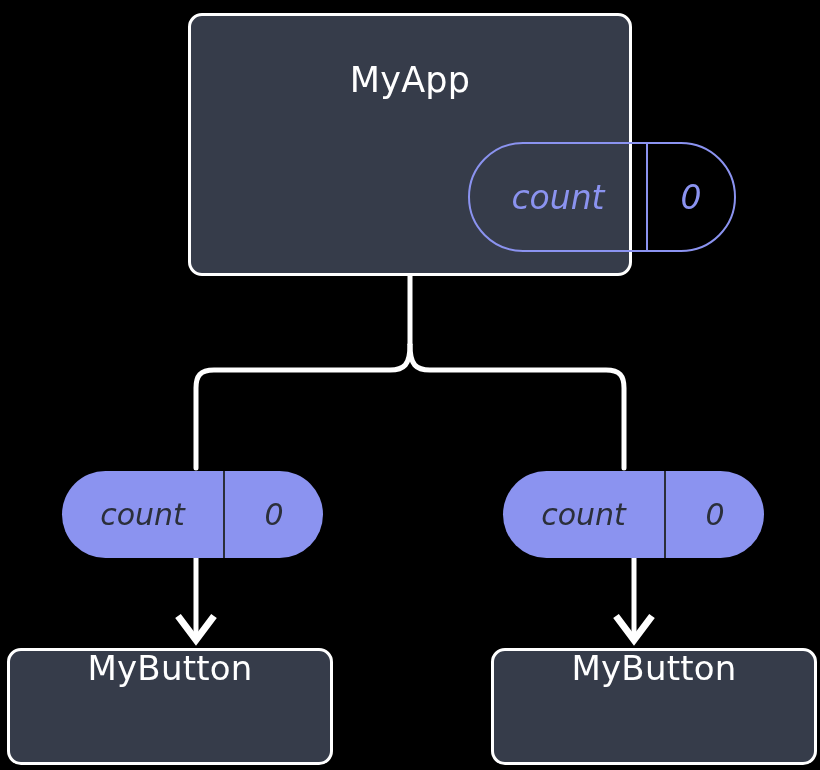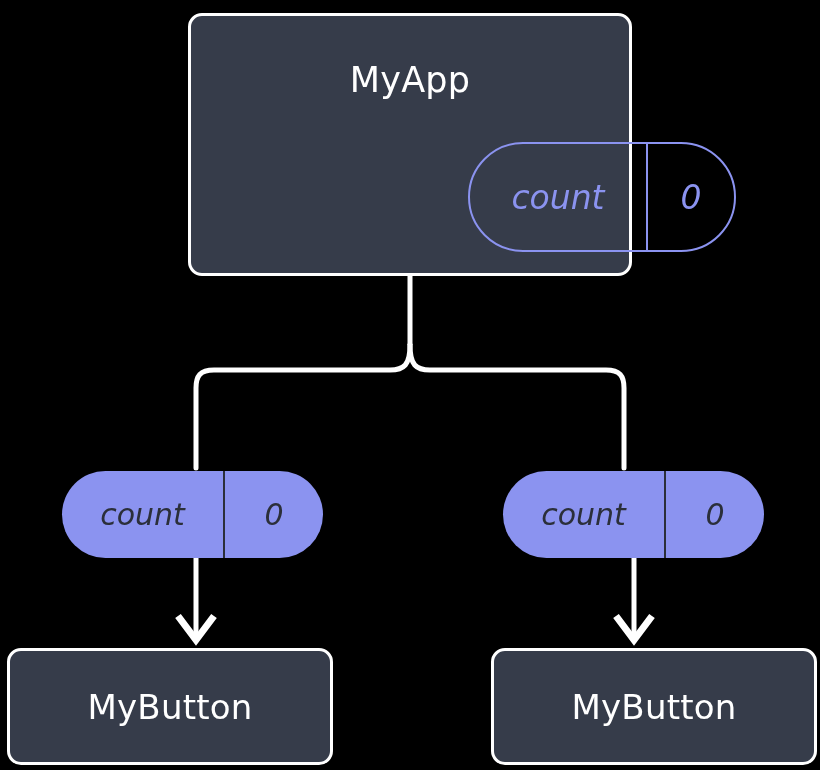--- a/index.html
+++ b/index.html
@@ -56,21 +56,21 @@
   }
   #node-myapp .node-title {
     font-size: 35px;
     margin-top: 47px;
     line-height: 1;
   }
 
   .node-mybutton {
     width: 326px;
     height: 117px;
-    justify-content: center;
+    justify-content: flex-start;
   }
   .node-mybutton .node-title {
     font-size: 34px;
     line-height: 1;
   }
   #node-mybutton-left  { left: 7px;   top: 648px; }
   #node-mybutton-right { left: 491px; top: 648px; }
 
   
   .pill {

